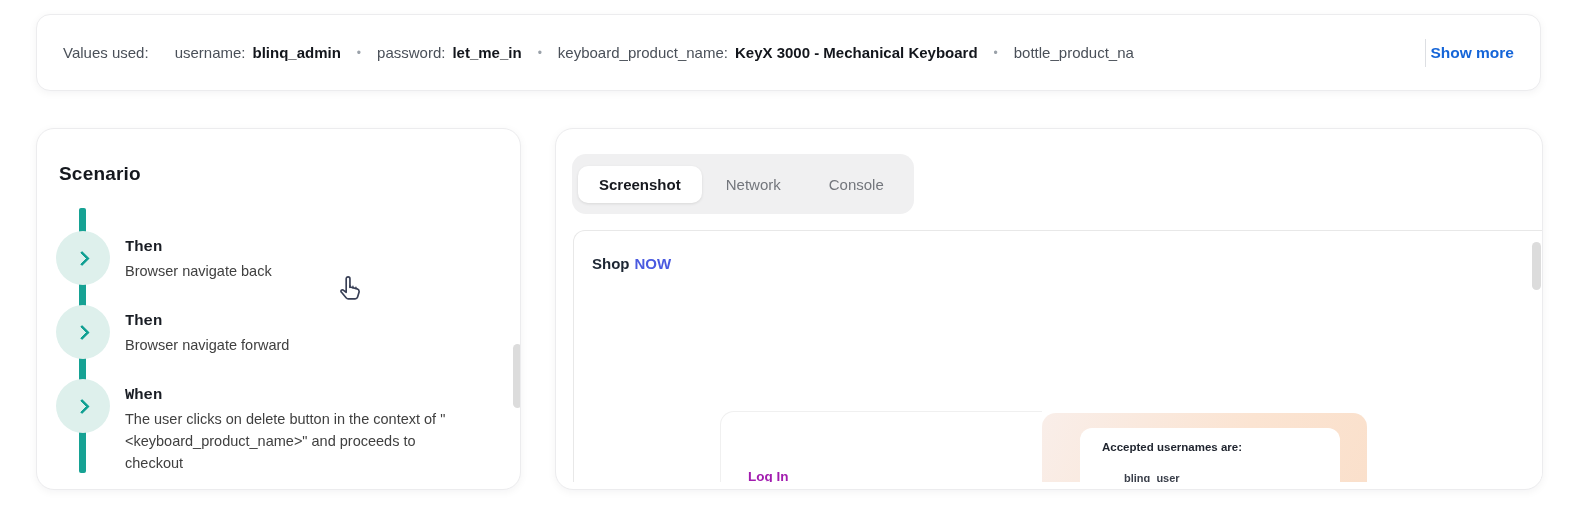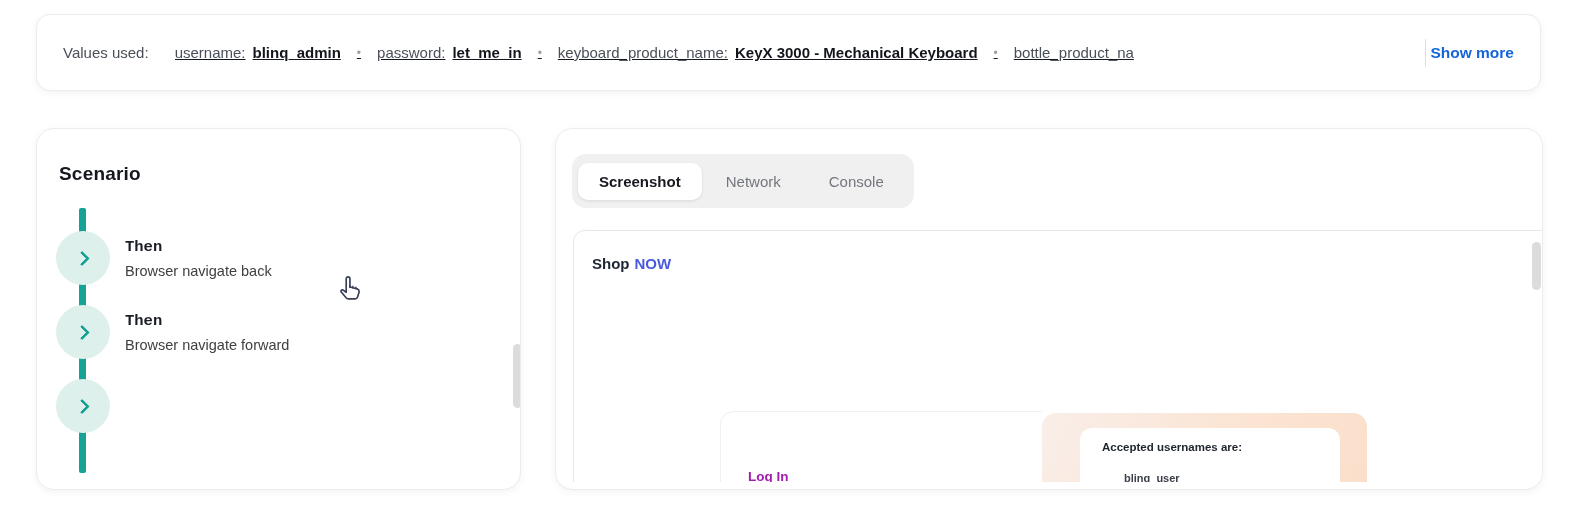--- a/index.html
+++ b/index.html
@@ -24,21 +24,21 @@
   .values-bar {
     left: 36px; top: 14px; width: 1505px; height: 77px;
     border-radius: 14px;
     display: flex; align-items: center;
     padding: 12px 26px;
     font-size: 15px;
   }
   .vb-label { color: #4a5059; margin-right: 26px; white-space: nowrap; flex: none; }
   .vb-items {
     flex: 1 1 auto; display: flex; align-items: center;
-    overflow: hidden; white-space: nowrap; min-width: 0; text-decoration: underline;
+    overflow: hidden; white-space: nowrap; min-width: 0;
   }
   .vb-pair { display: inline-flex; align-items: baseline; flex: none; }
   .vb-key { color: #4a5059; }
   .vb-val { font-weight: bold; color: #13161c; margin-left: 7px; }
   .vb-dot { color: #9aa1a9; margin: 0 16px; font-size: 12px; flex: none; }
   .vb-divider { width: 1px; height: 28px; background: #dddfe3; margin: 0 4px 0 12px; flex: none; }
   .show-more {
     color: #1565d8; font-weight: bold; white-space: nowrap;
     flex: none; font-size: 15.5px; cursor: pointer;
     background: none; border: none; font-family: inherit;
@@ -76,21 +76,21 @@
     position: absolute; width: 9px; border-radius: 5px; background: #dcdcdc; cursor: pointer;
   }
   .sb-left { left: 476px; top: 215px; height: 64px; }
   .sb-right { left: 976px; top: 113px; height: 48px; }
 
   
   .details-card { left: 555px; top: 128px; width: 988px; height: 362px; border-radius: 18px; overflow: hidden; }
   .tab-bar {
     position: absolute; left: 16px; top: 25px;
     display: inline-flex; align-items: center;
-    background: #f0f0f1; border-radius: 14px; padding: 6px; height: 54px; justify-content: center;
+    background: #f0f0f1; border-radius: 14px; padding: 6px; height: 60px; justify-content: center;
   }
   .tab {
     font-size: 15px; color: #73767c; padding: 10px 24px;
     border-radius: 10px; cursor: pointer; white-space: nowrap;
     background: transparent; border: none; font-family: inherit;
   }
   .tab.active {
     background: #fff; color: #17191f; font-weight: bold;
     padding: 10px 21px;
     box-shadow: 0 1px 3px rgba(0,0,0,.10);
@@ -180,20 +180,24 @@
       <span class="chevron"></span>
     </div>
     <div class="step-text">
       <div class="step-kw">Then</div>
       <div class="step-desc">Browser navigate forward</div>
     </div>
   </div>
         <div class="step" style="top: 250px;">
     <div class="step-circle">
       <span class="chevron"></span>
+    </div>
+    <div class="step-text">
+      <div class="step-kw">When</div>
+      <div class="step-desc">The user clicks on delete button in the context of "&lt;keyboard_product_name&gt;" and proceeds to checkout</div>
     </div>
   </div>
       </div>
     <div class="scrollbar-thumb sb-left"></div>
   </section>
 
   <section class="card details-card">
     <div class="tab-bar">
         <button class="tab active">Screenshot</button>
         <button class="tab">Network</button>

